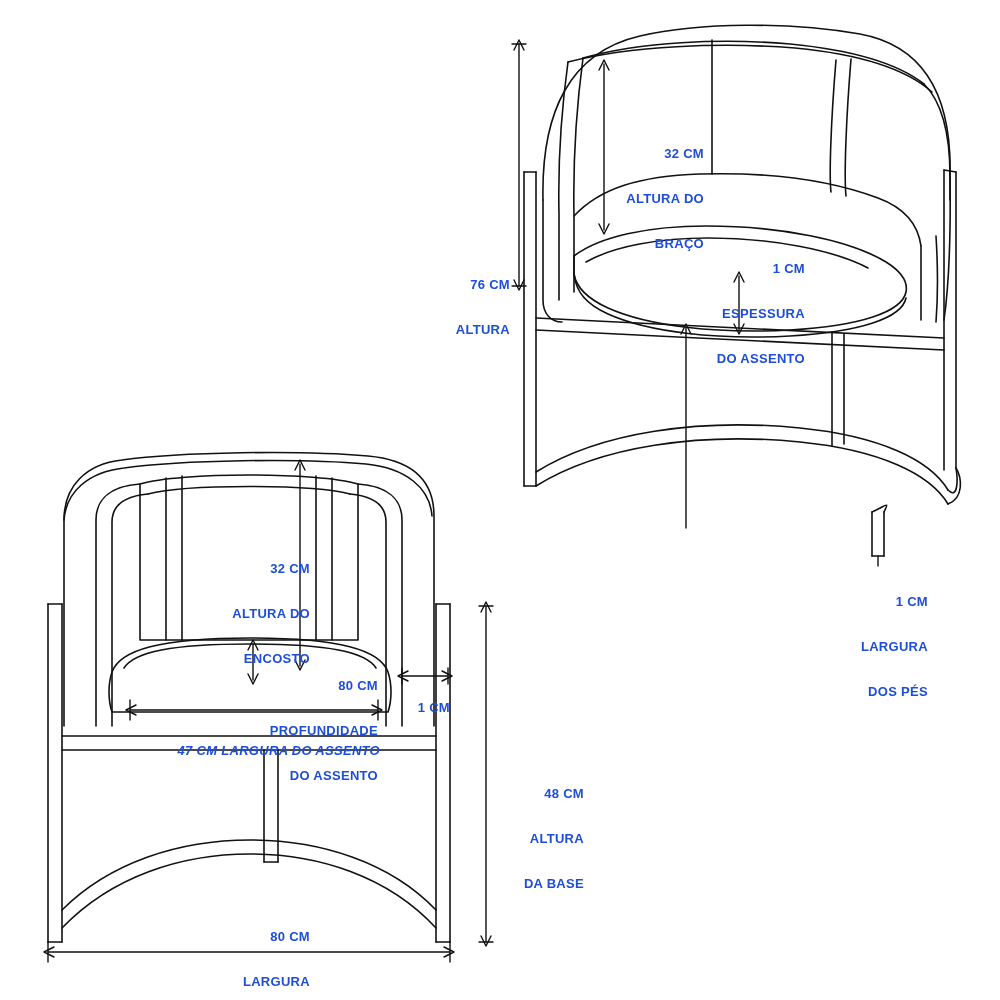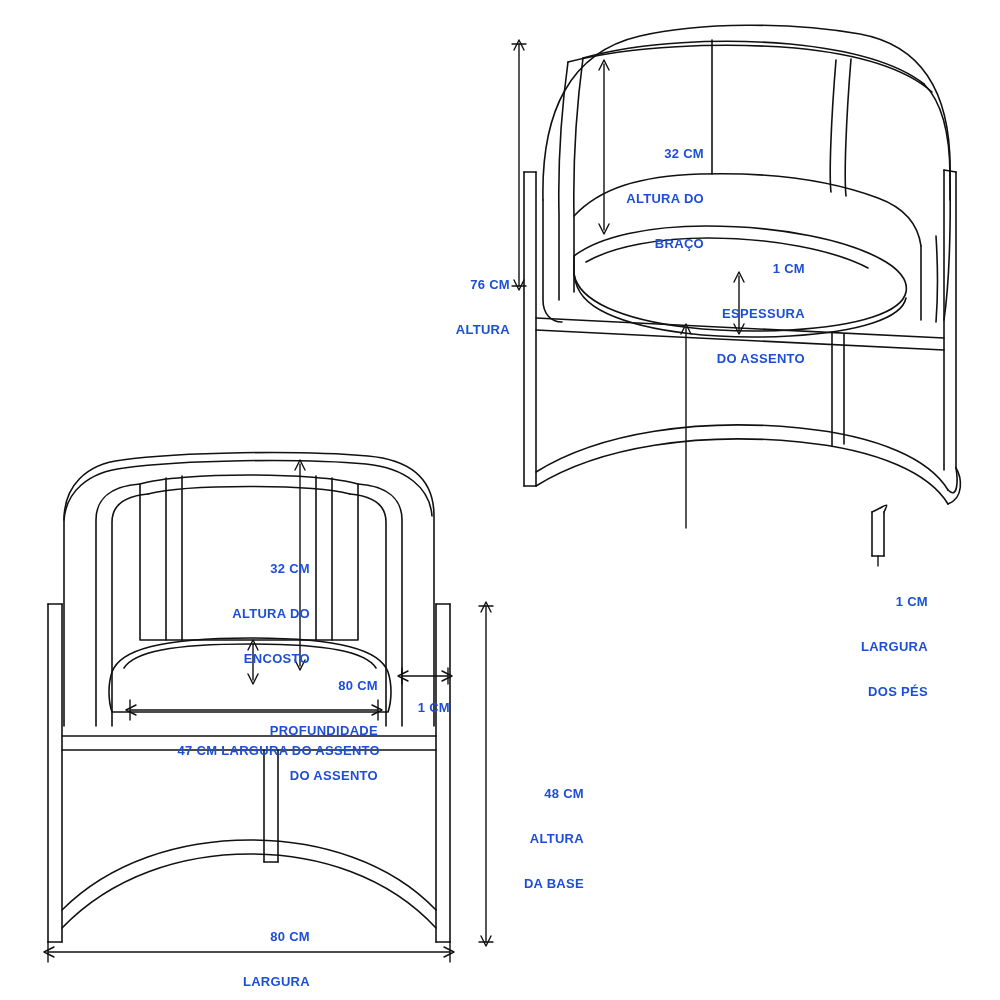--- a/index.html
+++ b/index.html
@@ -250,21 +250,21 @@
   <div class="label" style="left:258px; top:648px; width:120px;">
     <span class="lbl-line">80 CM</span>
     <span class="lbl-line">PROFUNDIDADE</span>
     <span class="lbl-line">DO ASSENTO</span>
   </div>
 
   <div class="label" style="left:400px; top:670px; width:50px;">
     <span class="lbl-line">1 CM</span>
   </div>
 
-  <div class="label" style="left:132px; top:713px; width:248px;">
+  <div class="label" style="left:132px; top:713px; width:248px;font-style:italic;">
     <span class="lbl-line">47 CM LARGURA DO ASSENTO</span>
   </div>
 
   <div class="label" style="left:494px; top:756px; width:90px;">
     <span class="lbl-line">48 CM</span>
     <span class="lbl-line">ALTURA</span>
     <span class="lbl-line">DA BASE</span>
   </div>
 
   <div class="label" style="left:190px; top:899px; width:120px;">

